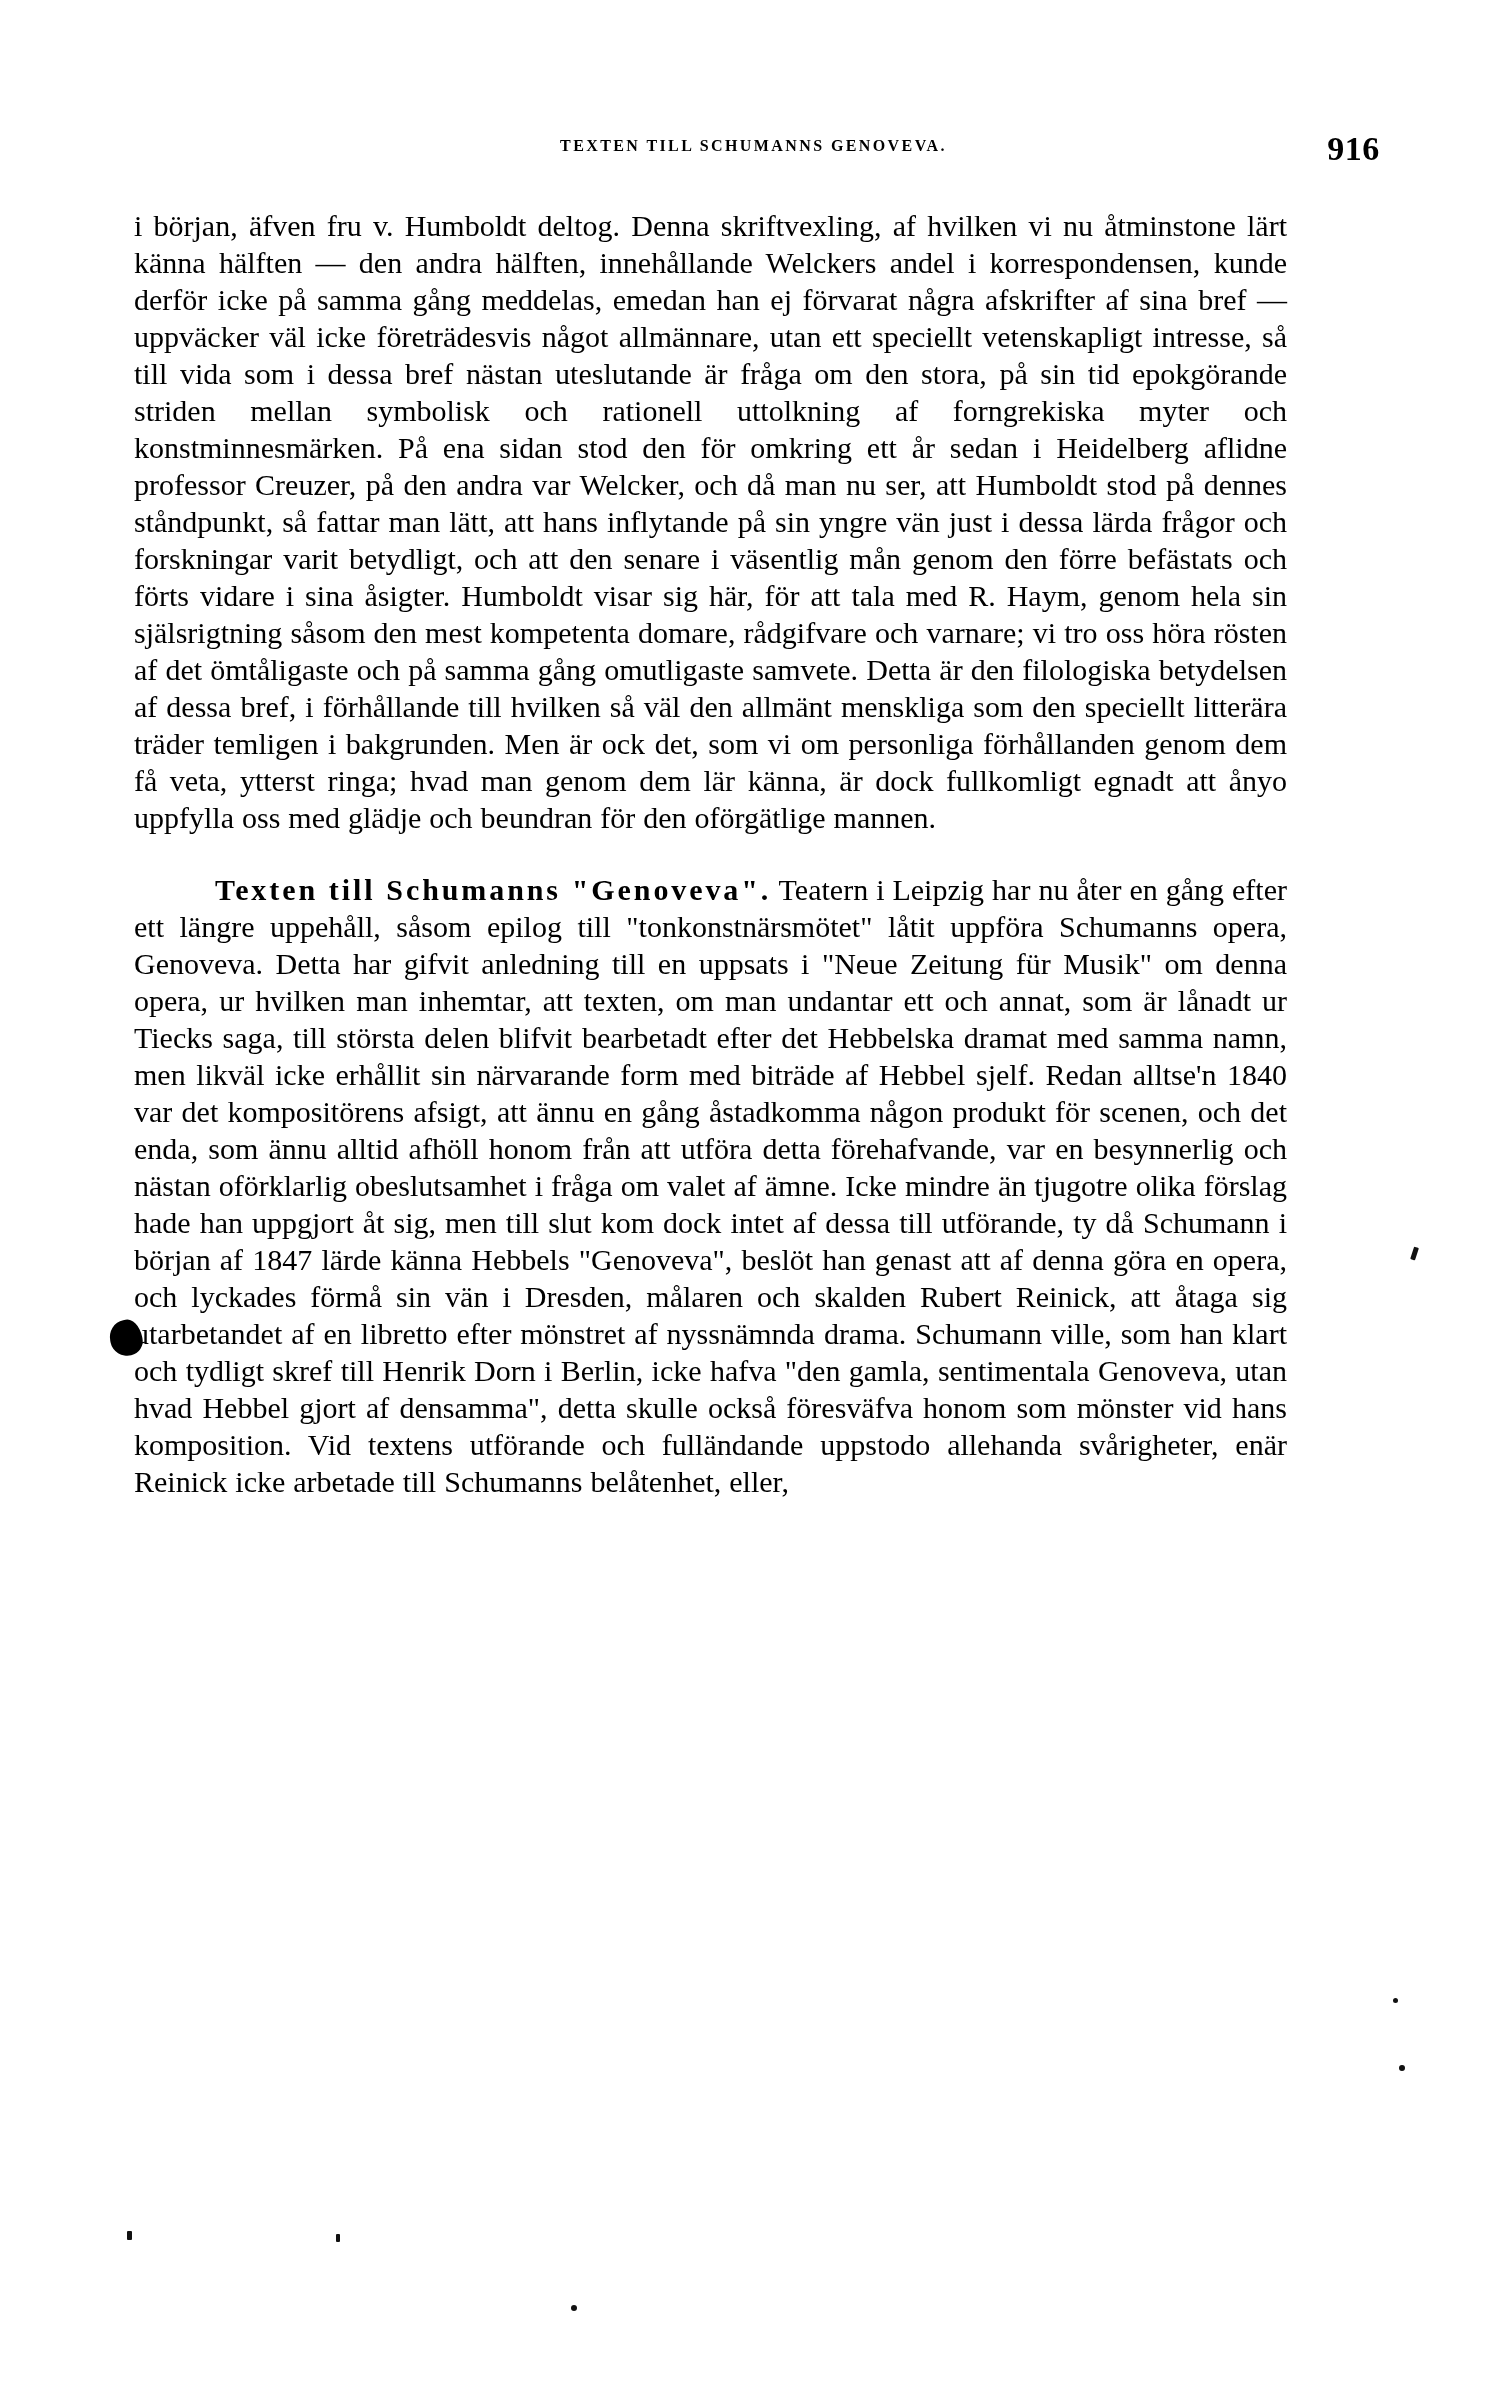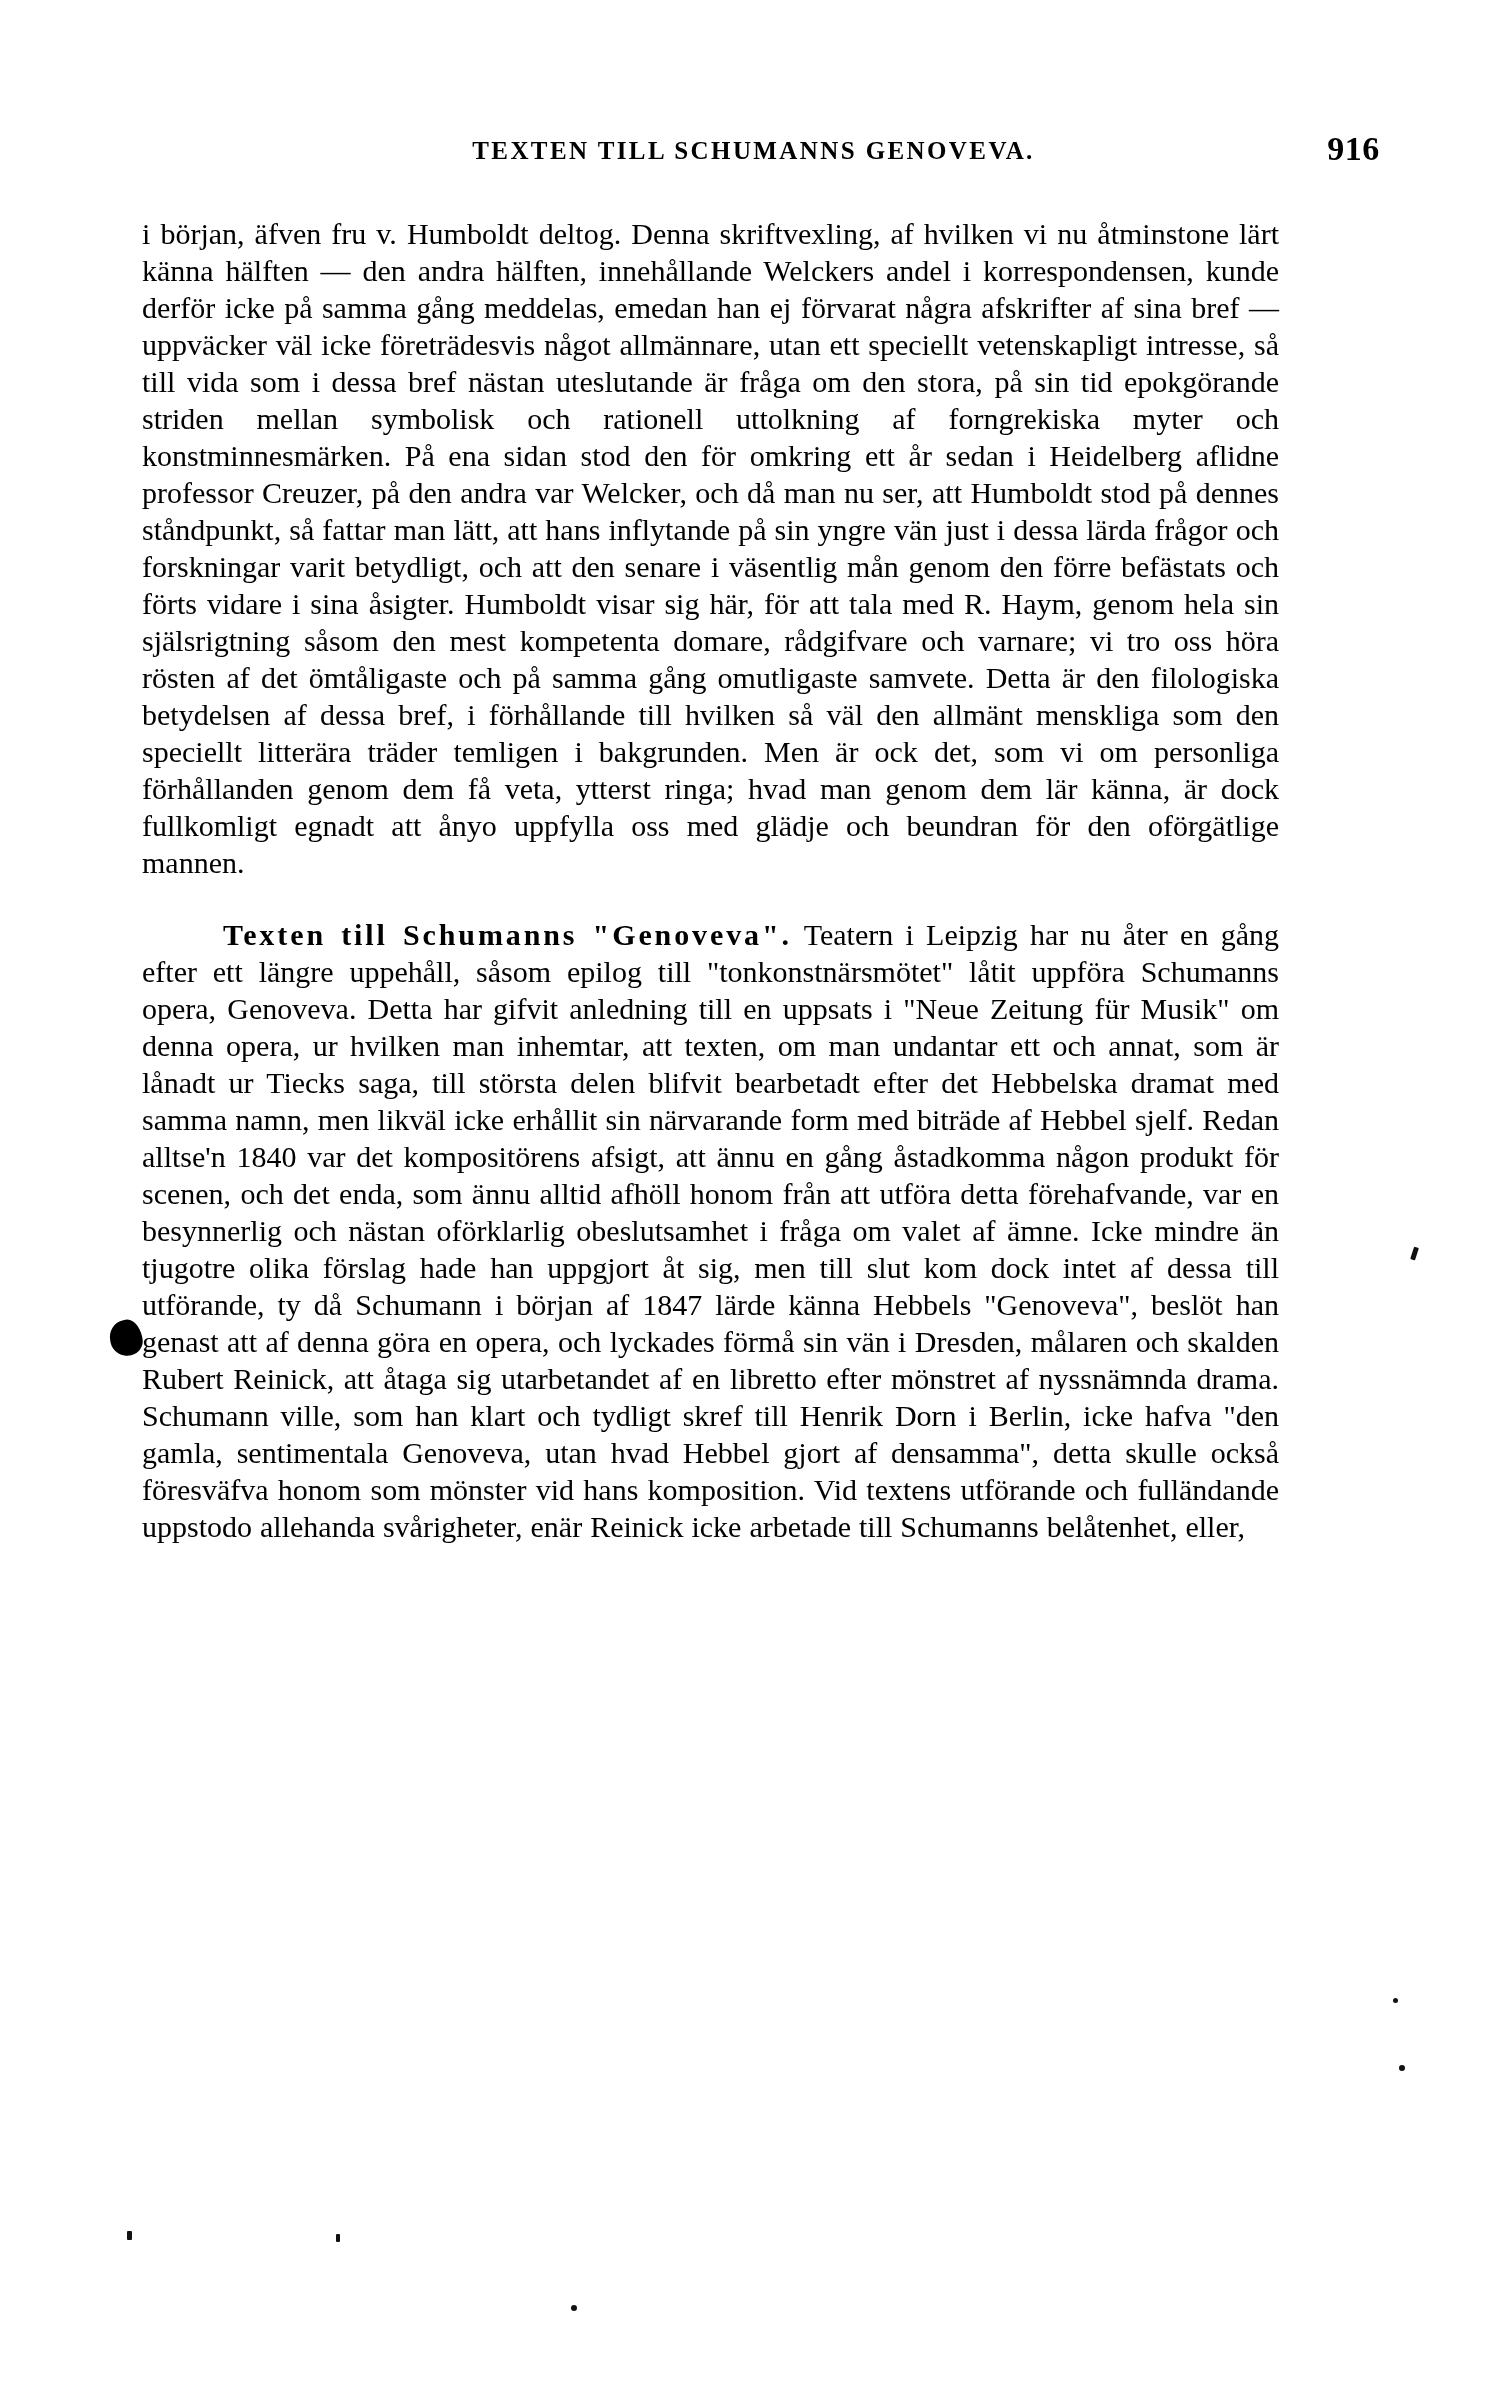--- a/index.html
+++ b/index.html
@@ -27,21 +27,21 @@
     right: 134px;
     top: 130px;
     height: 53px;
   }
 
   .running-head-title {
     position: absolute;
     left: 50%;
     transform: translateX(-50%);
     top: 6.7px;
-    font-size: 25px;
+    font-size: 16px;
     font-weight: 700;
     letter-spacing: 2.4px;
     white-space: nowrap;
     font-variant: small-caps;
     text-transform: uppercase;
   }
 
   .running-head-folio {
     position: absolute;
     right: -6.7px;
@@ -53,21 +53,21 @@
 
   
   .textblock {
     position: absolute;
     left: 134px;
     top: 207px;
     width: 1153px;
   }
 
   .para {
-    margin: 8px;
+    margin: 0;
     text-align: justify;
     text-justify: inter-word;
     font-size: 30px;
     line-height: 37px;
     word-spacing: 0.5px;
   }
 
   .para + .para {
     margin-top: 0;
   }

